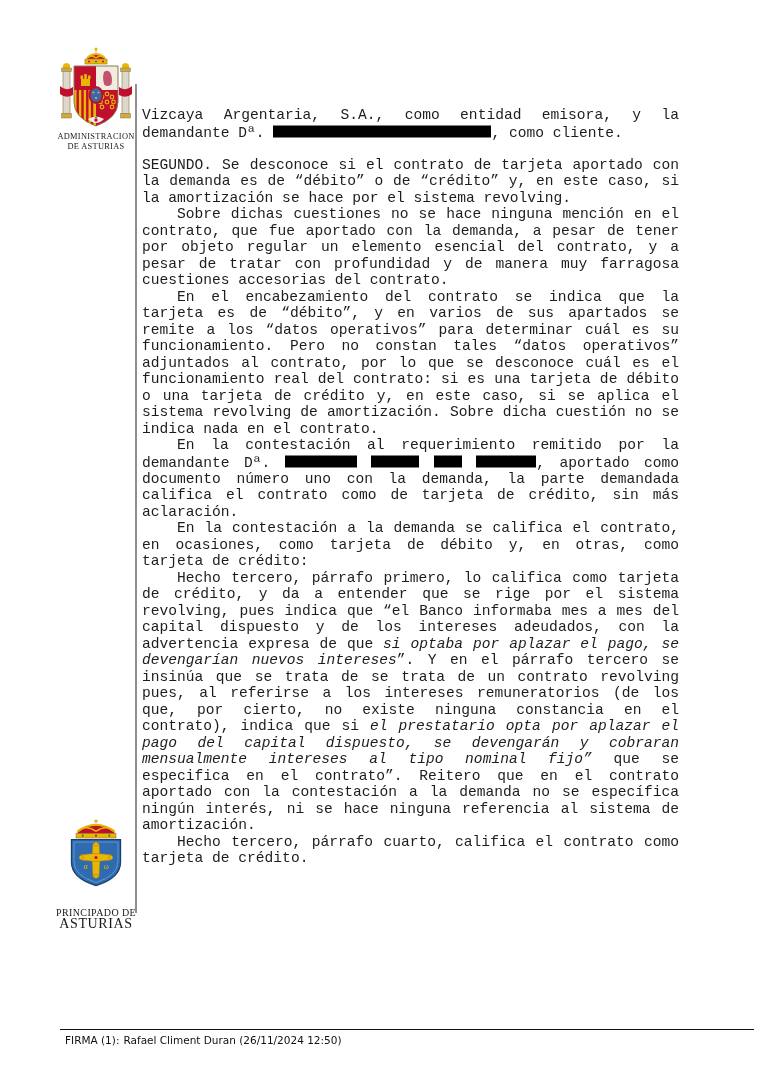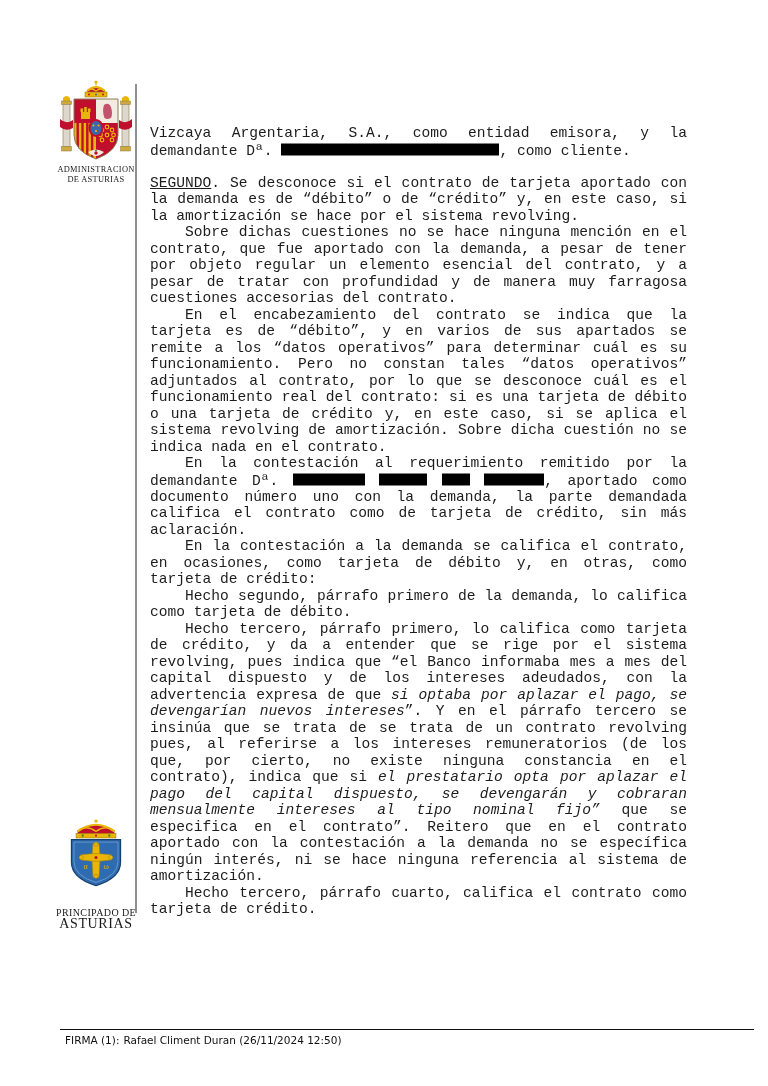--- a/index.html
+++ b/index.html
@@ -2,41 +2,41 @@
 <html style="--text: #1d1d1d; --redaction: #000000; --divider: #8f8f8f; --crest-red: #c00f2d; --crest-gold: #e9b506; --asturias-blue: #2e6bb0;"><head>
 <meta charset="utf-8">
 <style>
   html,body{margin:0;padding:0;}
   body{width:768px;height:1086px;background:#ffffff;position:relative;overflow:hidden;
        font-family:"Liberation Sans",sans-serif;}
   .page{position:absolute;inset:0;background:#fff;}
 
   
   .seal{position:absolute;text-align:center;color:#1a1a1a;}
-  .seal-justice{left:49px;top:79px;width:94px;}
+  .seal-justice{left:49px;top:46px;width:94px;}
   .seal-asturias{left:54px;top:816px;width:84px;}
   .seal svg{display:block;margin:0 auto;}
   .seal-caption{font-family:"Liberation Serif",serif;color:#1a1a1a;}
   .seal-justice .cap1,.seal-justice .cap2{font-size:8.4px;letter-spacing:.3px;line-height:10px;}
   .seal-asturias .cap1{font-size:10px;letter-spacing:.4px;line-height:9px;margin-top:2px;}
   .seal-asturias .cap2{font-size:14px;letter-spacing:.6px;line-height:14px;}
 
   
   .divider-v{position:absolute;left:135px;top:84px;width:1.5px;height:829px;background:var(--divider,#8f8f8f);}
 
   
-  .doc-text{position:absolute;left:150px;top:107px;width:537px;
+  .doc-text{position:absolute;left:142px;top:107px;width:537px;
             font-family:"Liberation Mono","DejaVu Sans Mono",monospace;
             font-size:14.6px;line-height:16.5px;color:var(--text,#1d1d1d);
-            text-align:justify;margin-top:18px;}
+            text-align:justify;}
   .para{margin:0;}
   .para.indent{text-indent:35px;}
   .para.space-before{margin-top:16px;}
   .it{font-style:italic;}
-  .ul{text-decoration:underline;}
+  .ul{}
   .redact{display:inline-block;background:var(--redaction,#000);height:12.5px;
           vertical-align:baseline;transform:translateY(1.5px);}
 
   
   .footer-line{position:absolute;left:60px;top:1029px;width:694px;height:0;
                border-top:1.6px solid #101010;}
   .footer-item{position:absolute;top:1034px;font-family:"DejaVu Sans",sans-serif;
                font-size:10.5px;color:#101010;white-space:nowrap;}
   .footer-item .flabel{font-weight:normal;margin-right:4px;}
   .f1{left:65px;}
@@ -129,21 +129,20 @@
 
   <div class="divider-v"></div>
 
   <div class="doc-text">
       <p class="para"><span>Vizcaya Argentaria, S.A., como entidad emisora, y la demandante Dª. </span><span class="redact" style="width: 218px;"></span><span>, como cliente.</span></p>
       <p class="para space-before"><span class="ul">SEGUNDO</span><span>. Se desconoce si el contrato de tarjeta aportado con la demanda es de “débito” o de “crédito” y, en este caso, si la amortización se hace por el sistema revolving.</span></p>
       <p class="para indent"><span>Sobre dichas cuestiones no se hace ninguna mención en el contrato, que fue aportado con la demanda, a pesar de tener por objeto regular un elemento esencial del contrato, y a pesar de tratar con profundidad y de manera muy farragosa cuestiones accesorias del contrato.</span></p>
       <p class="para indent"><span>En el encabezamiento del contrato se indica que la tarjeta es de “débito”, y en varios de sus apartados se remite a los “datos operativos” para determinar cuál es su funcionamiento. Pero no constan tales “datos operativos” adjuntados al contrato, por lo que se desconoce cuál es el funcionamiento real del contrato: si es una tarjeta de débito o una tarjeta de crédito y, en este caso, si se aplica el sistema revolving de amortización. Sobre dicha cuestión no se indica nada en el contrato.</span></p>
       <p class="para indent"><span>En la contestación al requerimiento remitido por la demandante Dª. </span><span class="redact" style="width: 72px;"></span><span> </span><span class="redact" style="width: 48px;"></span><span> </span><span class="redact" style="width: 28px;"></span><span> </span><span class="redact" style="width: 60px;"></span><span>, aportado como documento número uno con la demanda, la parte demandada califica el contrato como de tarjeta de crédito, sin más aclaración.</span></p>
       <p class="para indent"><span>En la contestación a la demanda se califica el contrato, en ocasiones, como tarjeta de débito y, en otras, como tarjeta de crédito:</span></p>
-      <p class="para indent"><span>Hecho segundo, párrafo primero de la demanda, lo califica como tarjeta de débito.</span></p>
       <p class="para indent"><span>Hecho tercero, párrafo primero, lo califica como tarjeta de crédito, y da a entender que se rige por el sistema revolving, pues indica que “el Banco informaba mes a mes del capital dispuesto y de los intereses adeudados, con la advertencia expresa de que </span><span class="it">si optaba por aplazar el pago, se devengarían nuevos intereses</span><span>”. Y en el párrafo tercero se insinúa que se trata de se trata de un contrato revolving pues, al referirse a los intereses remuneratorios (de los que, por cierto, no existe ninguna constancia en el contrato), indica que si </span><span class="it">el prestatario opta por aplazar el pago del capital dispuesto, se devengarán y cobraran mensualmente intereses al tipo nominal fijo”</span><span> que se especifica en el contrato”. Reitero que en el contrato aportado con la contestación a la demanda no se específica ningún interés, ni se hace ninguna referencia al sistema de amortización.</span></p>
       <p class="para indent"><span>Hecho tercero, párrafo cuarto, califica el contrato como tarjeta de crédito.</span></p>
     </div>
 
   <div class="seal seal-asturias">
     <svg width="62" height="90" viewBox="0 0 60 88">
 
       <g>
         <path d="M12 15 Q30 2 48 15 L48 20 12 20 Z" fill="var(--crest-red,#c00f2d)"></path>
         <path d="M12 15 Q30 2 48 15" fill="none" stroke="var(--crest-gold,#e9b506)" stroke-width="2"></path>

